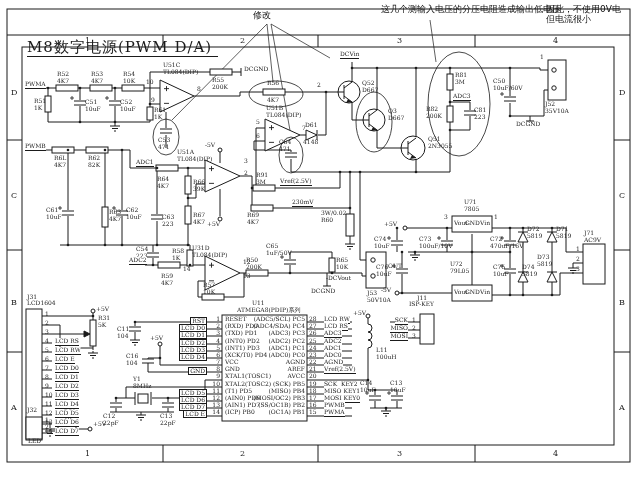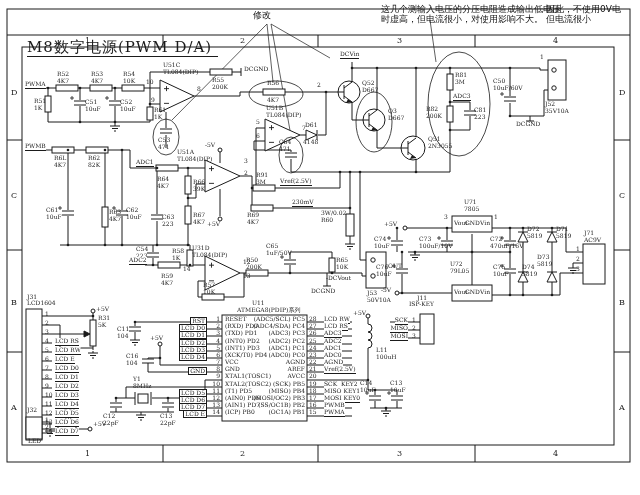--- a/index.html
+++ b/index.html
@@ -18,21 +18,20 @@
 </style>
 </head>
 <body>
 
 <div id="page">
 
   <div id="title">M8数字电源(PWM D/A)</div>
 
   <div class="note" style="left:253px;top:11px">修改</div>
   <div class="note" style="left:381px;top:5px">这几个测输入电压的分压电阻造成输出低电压</div>
-  <div class="note" style="left:381px;top:15px">时虚高，但电流很小，对使用影响不大。</div>
   <div class="note" style="left:546px;top:5px">因此，不使用0V电</div>
   <div class="note" style="left:546px;top:15px">但电流很小</div>
 
   <svg id="cv" width="640" height="495" viewBox="0 0 640 495">
     <g stroke="#1b1b1b" fill="none" stroke-width="1">
 
       <rect x="7" y="9" width="623" height="453"></rect>
       <rect x="22" y="47" width="592" height="398"></rect>
       <path d="M7 35 H630 M163 35 V47 M318 35 V47 M475 35 V47 M163 445 V462 M318 445 V462 M475 445 V462 M7 140 H22 M7 250 H22 M7 352 H22 M614 140 H630 M614 250 H630 M614 352 H630"></path>
 

